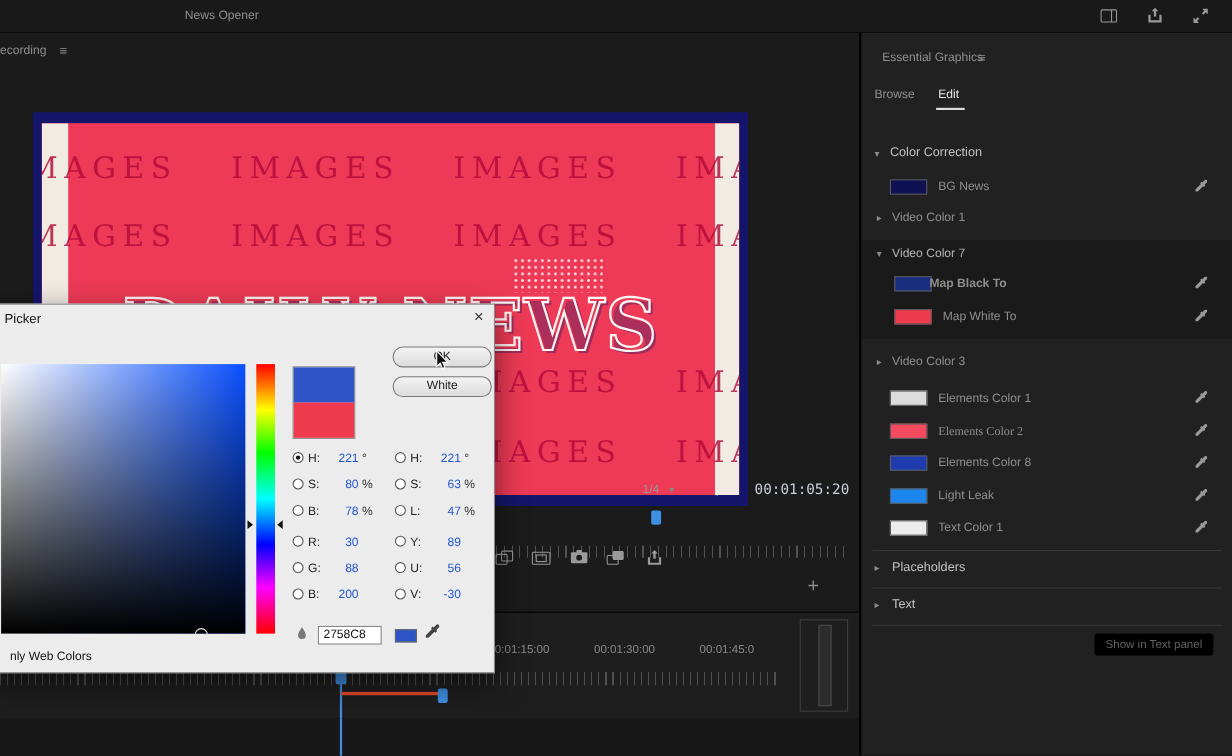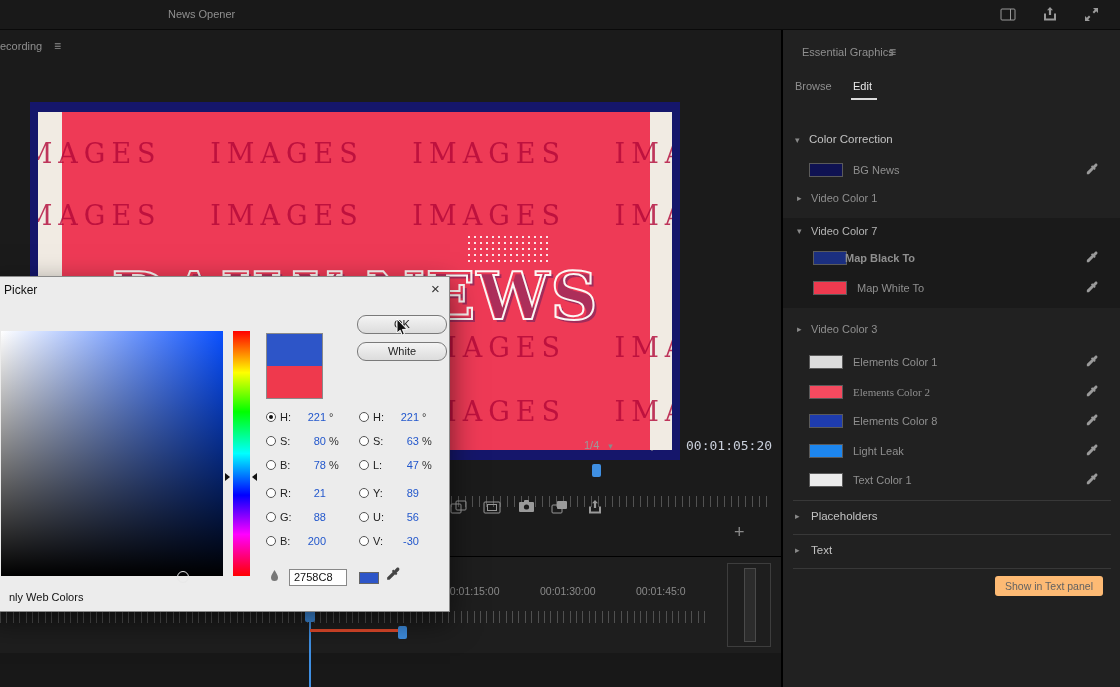--- a/index.html
+++ b/index.html
@@ -47,21 +47,21 @@
   .tl-label { position:absolute; color:#8a8a8a; font-size:10.5px; }
 
   
   .chev { color:#8a8a8a; font-size:9px; }
   .eg-row-label { color:#8f8f8f; font-size:11px; }
   .eg-section-label { color:#c2c2c2; font-size:11.5px; }
   .swatch { position:absolute; height:14px; width:34px; border:1px solid #5a5a5a; }
   .dropper { position:absolute; width:14px; height:14px; }
   .eg-divider { position:absolute; left:10px; width:318px; height:1px; background:#383838; }
   #eg-selected-block { left:0; top:188px; width:339px; height:90px; background:#1a1a1a; }
-  #show-text-btn { left:212px; top:546px; width:108px; height:20px; background:#fdba74; border-radius:3px;
+  #show-text-btn { left:212px; top:546px; width:108px; height:20px; background:#000000; border-radius:3px;
                    color:#626262; font-size:10.5px; text-align:center; line-height:20px; }
   #edit-underline { position:absolute; left:68px; top:68px; width:26px; height:2px; background:#dcdcdc; }
 
   
   #picker { left:-12px; top:276px; width:462px; height:336px; background:#ececec;
             border:1px solid #8a8a8a; box-shadow:0 10px 28px rgba(0,0,0,0.55); z-index:50; }
   #picker-title { position:absolute; left:15px; top:6px; font-size:12px; color:#111; }
   #picker-close { position:absolute; left:442px; top:3px; font-size:15px; color:#333; }
   .pk-btn { position:absolute; left:368px; width:90px; height:19px; background:linear-gradient(#f4f4f4,#dcdcdc);
             border:1px solid #7a7a7a; border-radius:9px; font-size:11px; color:#222; text-align:center; line-height:17px; }
@@ -341,21 +341,21 @@
     <div class="prow" style="left:277px;top:134px;">
       <span class="radio sel"></span><span class="plabel">H:</span><span class="pval">221</span><span class="punit">°</span>
     </div>
     <div class="prow" style="left:277px;top:158px;">
       <span class="radio"></span><span class="plabel">S:</span><span class="pval">80</span><span class="punit">%</span>
     </div>
     <div class="prow" style="left:277px;top:182px;">
       <span class="radio"></span><span class="plabel">B:</span><span class="pval">78</span><span class="punit">%</span>
     </div>
     <div class="prow" style="left:277px;top:210px;">
-      <span class="radio"></span><span class="plabel">R:</span><span class="pval">21</span><span class="punit"></span>
+      <span class="radio"></span><span class="plabel">R:</span><span class="pval">30</span><span class="punit"></span>
     </div>
     <div class="prow" style="left:277px;top:234px;">
       <span class="radio"></span><span class="plabel">G:</span><span class="pval">88</span><span class="punit"></span>
     </div>
     <div class="prow" style="left:277px;top:258px;">
       <span class="radio"></span><span class="plabel">B:</span><span class="pval">200</span><span class="punit"></span>
     </div>
 
     <div class="prow" style="left:370px;top:134px;">
       <span class="radio"></span><span class="plabel">H:</span><span class="pval">221</span><span class="punit">°</span>

